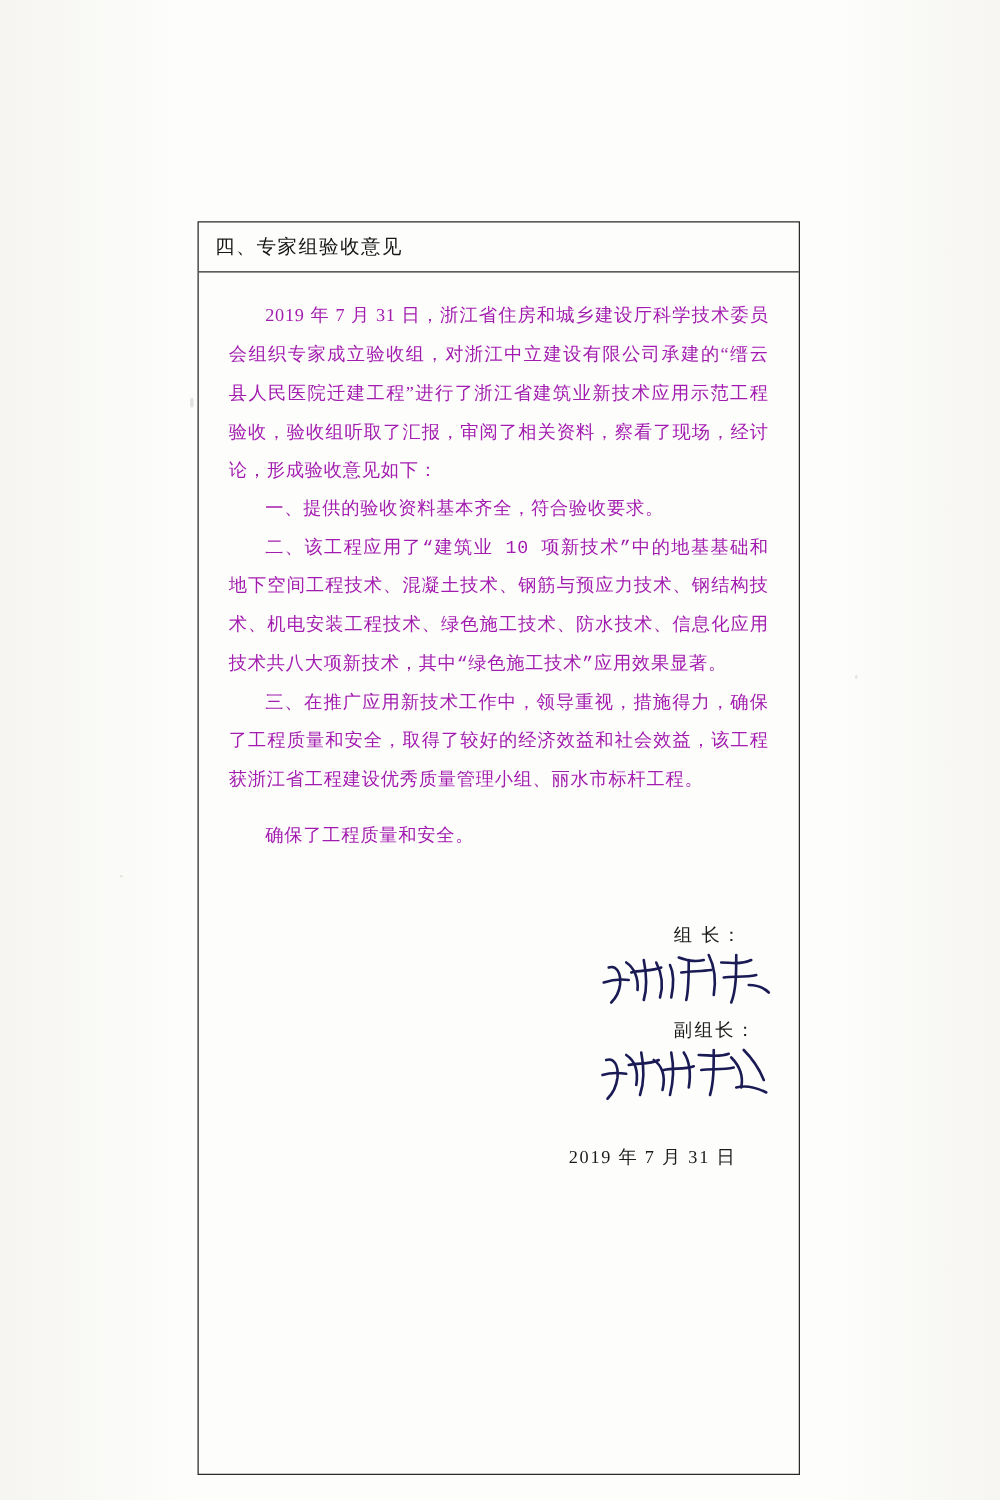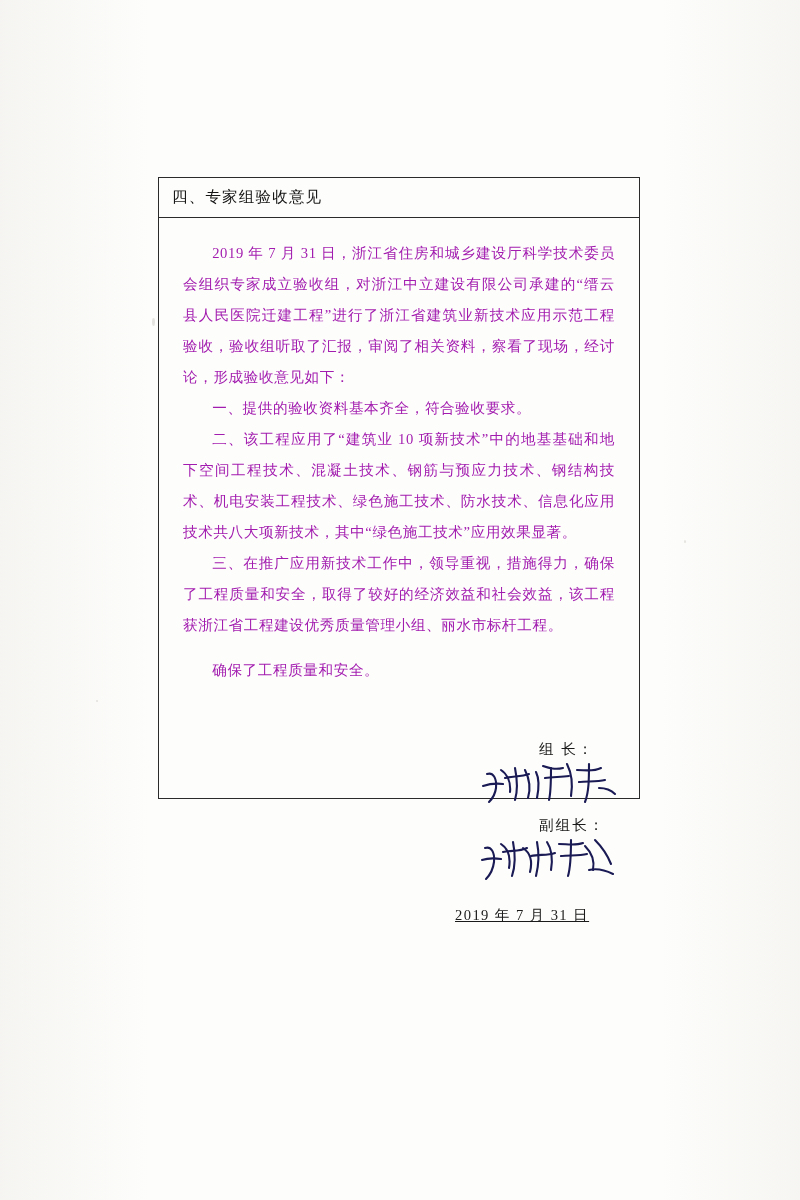--- a/index.html
+++ b/index.html
@@ -44,21 +44,21 @@
     border-radius: 50%;
     opacity: .55;
   }
 
   
   .form-box {
     position: absolute;
     left: 158px;
     top: 177px;
     width: 482px;
-    height: 622px;
+    height: 1003px;
     border: 1.5px solid #2a2a2a;
     box-sizing: border-box;
     background: transparent;
   }
 
   .section-header {
     height: 40px;
     border-bottom: 1.5px solid #2a2a2a;
     display: flex;
     align-items: center;
@@ -83,20 +83,21 @@
     text-align: justify;
     text-justify: inter-ideograph;
     margin: 0 0 0 0;
     color: #a21caf;
   }
   .para.indent {
     text-indent: 2em;
   }
   .para + .para {
     margin-top: 0px;
+    font-family: Liberation Mono, monospace;
   }
   .para.spaced {
     margin-top: 14px;
   }
 
   
   .sign-block {
     margin-top: 42px;
     padding-left: 206px;
     font-size: 14.6px;
@@ -120,25 +121,24 @@
     margin-left: 4px;
   }
   .sign-mark svg {
     position: absolute;
     left: -4px;
     top: -12px;
     overflow: visible;
   }
 
   .date-row {
-    margin-top: 26px;
+    margin-top: 36px;
     padding-left: 272px;
     font-size: 14.6px;
     letter-spacing: 1.4px;
-    text-decoration: underline;
   }
 </style>
 </head>
 <body>
 
 <div class="page-scan">
   <div class="scan-shade-left"></div>
   <div class="scan-shade-right"></div>
   <div class="scan-speck" style="left:152px;top:318px;width:3px;height:8px;"></div>
   <div class="scan-speck" style="left:96px;top:700px;width:2px;height:2px;"></div>

